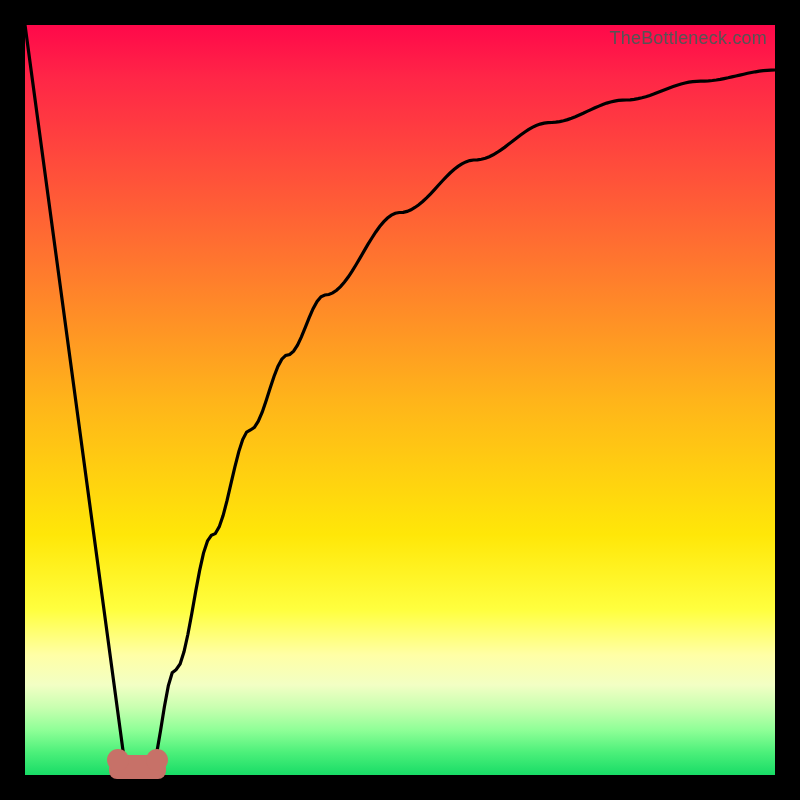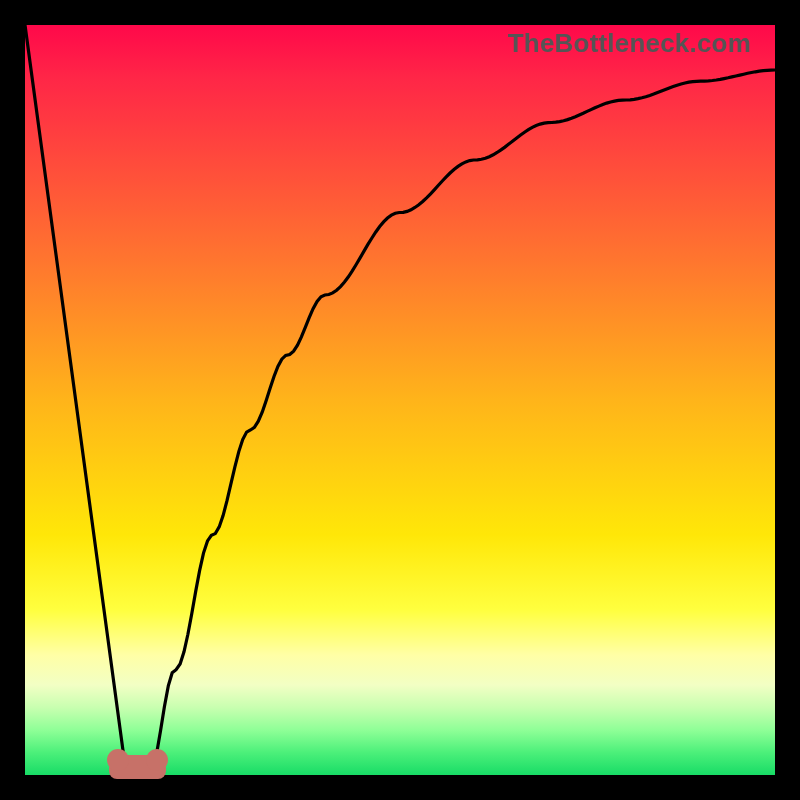--- a/index.html
+++ b/index.html
@@ -37,24 +37,24 @@
       #f2ffc4 88%,
       #c8ffb0 91%,
       #8fff97 94%,
       #4cf07a 97%,
       #18dc66 100%
     );
   }
   .attribution {
     position: absolute;
     top: 3px;
-    right: 24px;
+    right: 8px;
     color: #555;
-    font-size: 26px;
-    font-weight: 700;
+    font-size: 18px;
+    font-weight: 400;
     letter-spacing: 0.2px;
     user-select: none;
   }
   svg.curves {
     position: absolute;
     left: 0;
     top: 0;
     width: 750px;
     height: 750px;
   }

